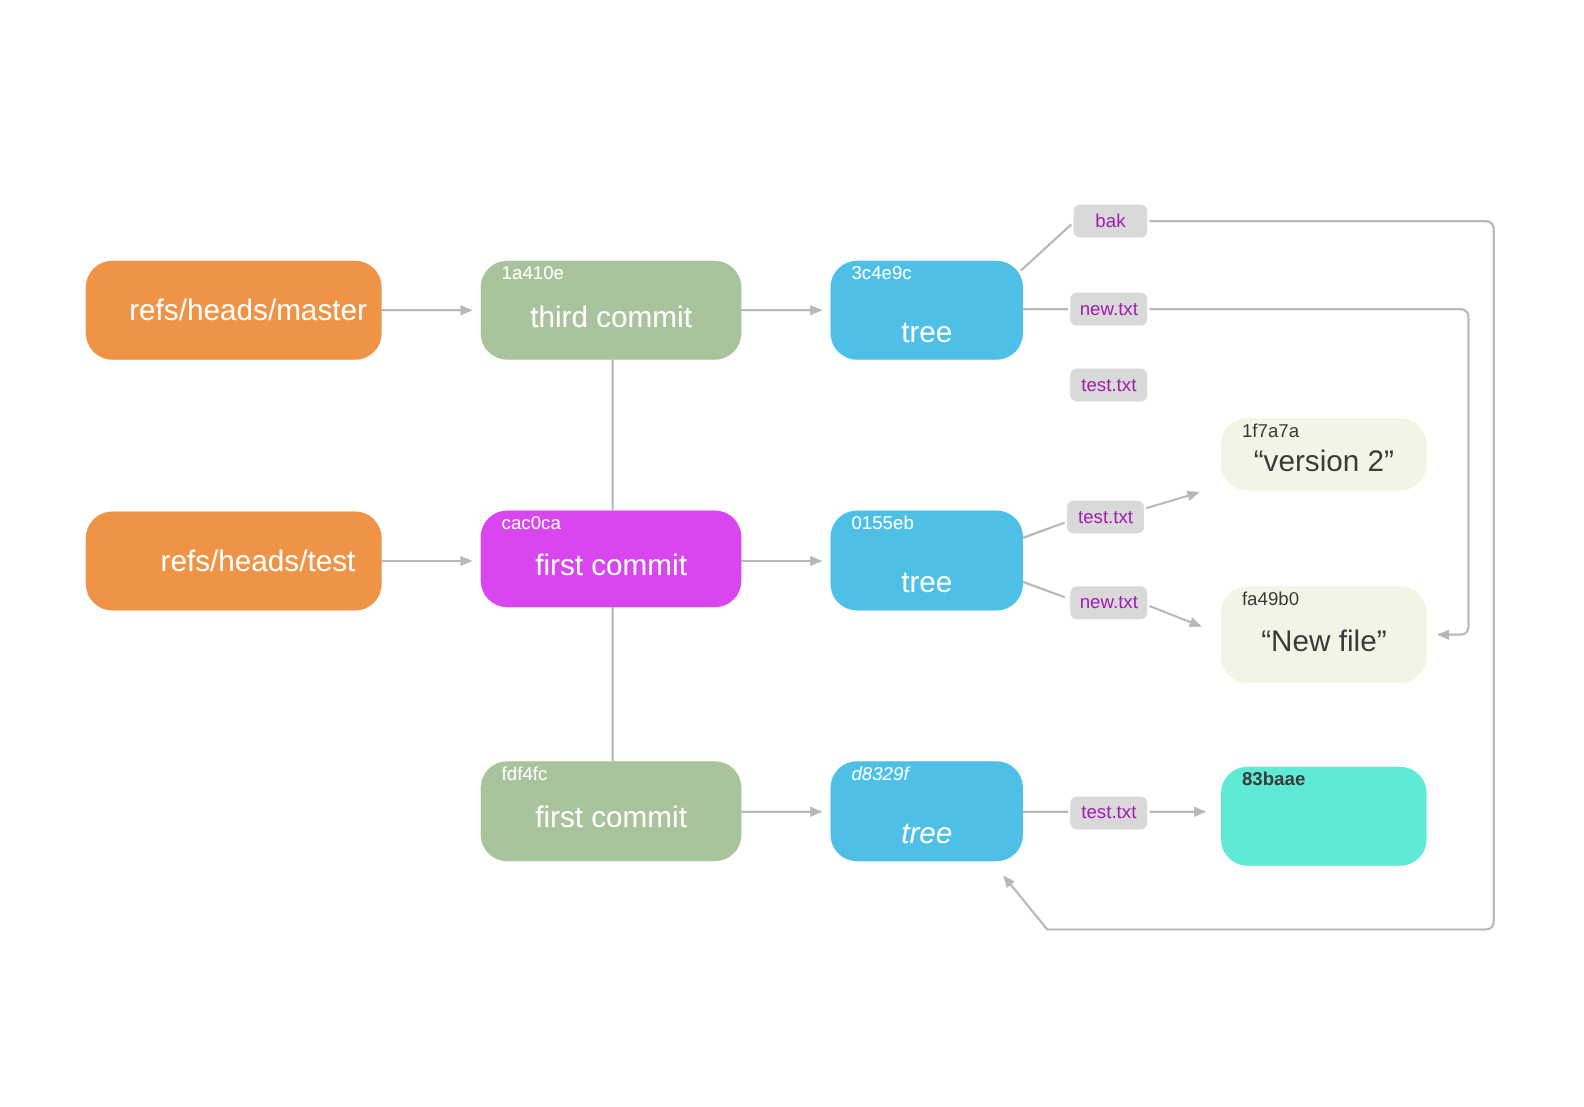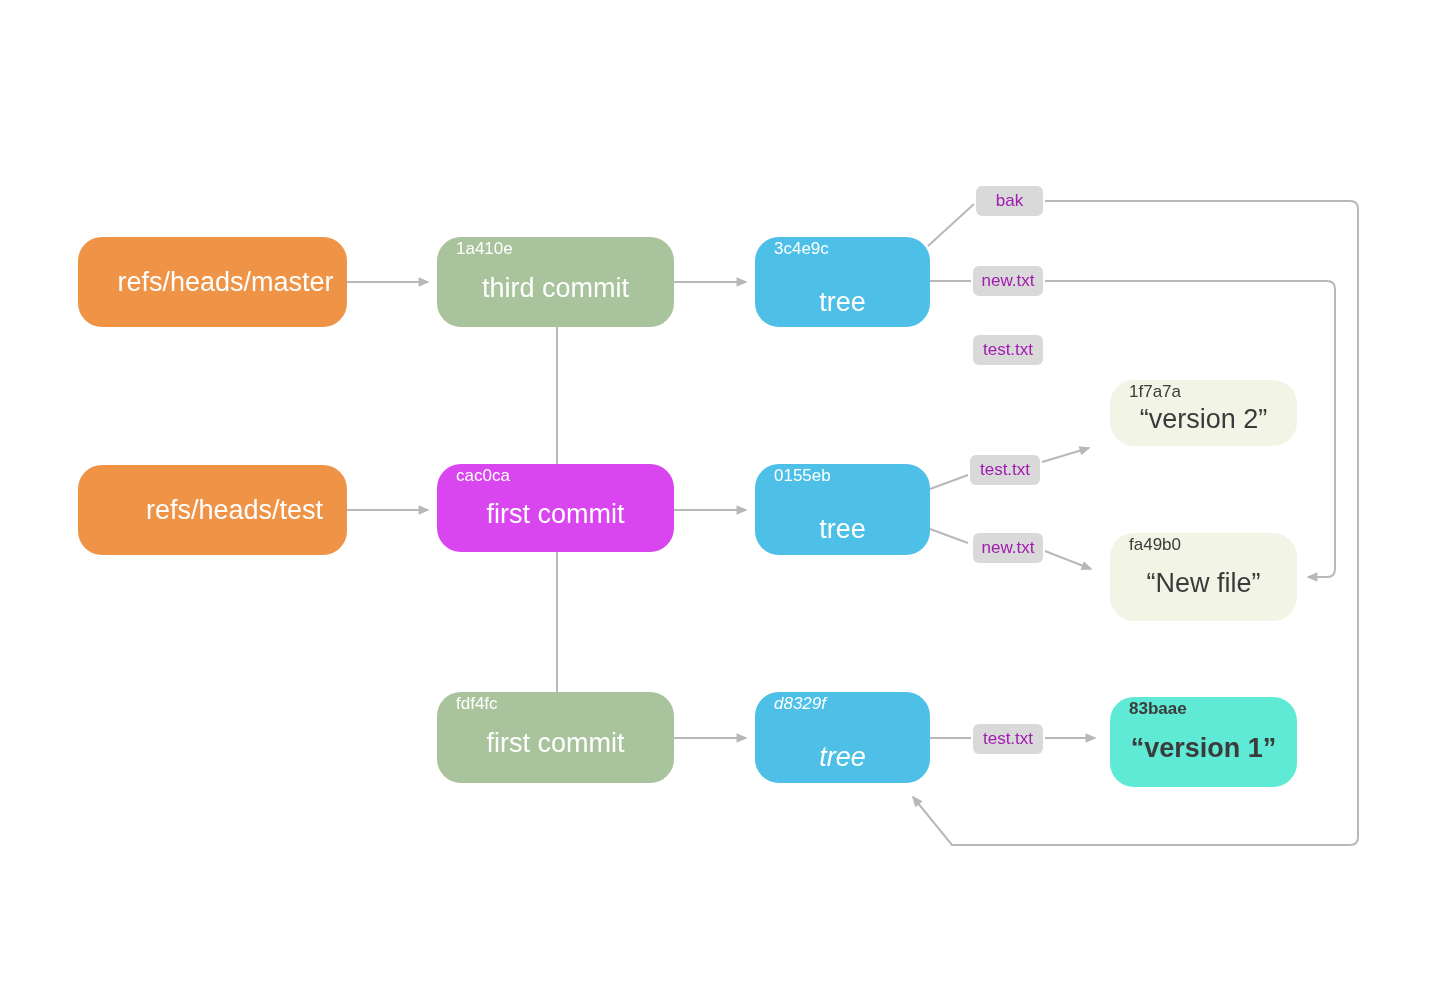--- a/index.html
+++ b/index.html
@@ -110,21 +110,20 @@
   <div class="node blob pos-blob1" style="background-color: rgb(242, 244, 229);">
     <span class="hash">1f7a7a</span>
     <span class="main">“version 2”</span>
   </div>
   <div class="node blob pos-blob2" style="background-color: rgb(242, 244, 229);">
     <span class="hash">fa49b0</span>
     <span class="main">“New file”</span>
   </div>
   <div class="node blob pos-blob3" style="background-color: #5eead4; font-weight: bold;">
     <span class="hash">83baae</span>
-    <span class="main">“version 1”</span>
   </div>
 
   <div class="file-label pos-lbl-bak" style="background-color: rgb(217, 217, 217);">bak</div>
   <div class="file-label pos-lbl-new1" style="background-color: rgb(217, 217, 217);">new.txt</div>
   <div class="file-label pos-lbl-test1" style="background-color: rgb(217, 217, 217);">test.txt</div>
   <div class="file-label pos-lbl-test2" style="background-color: rgb(217, 217, 217);">test.txt</div>
   <div class="file-label pos-lbl-new2" style="background-color: rgb(217, 217, 217);">new.txt</div>
   <div class="file-label pos-lbl-test3" style="background-color: rgb(217, 217, 217);">test.txt</div>
 
 </div>

